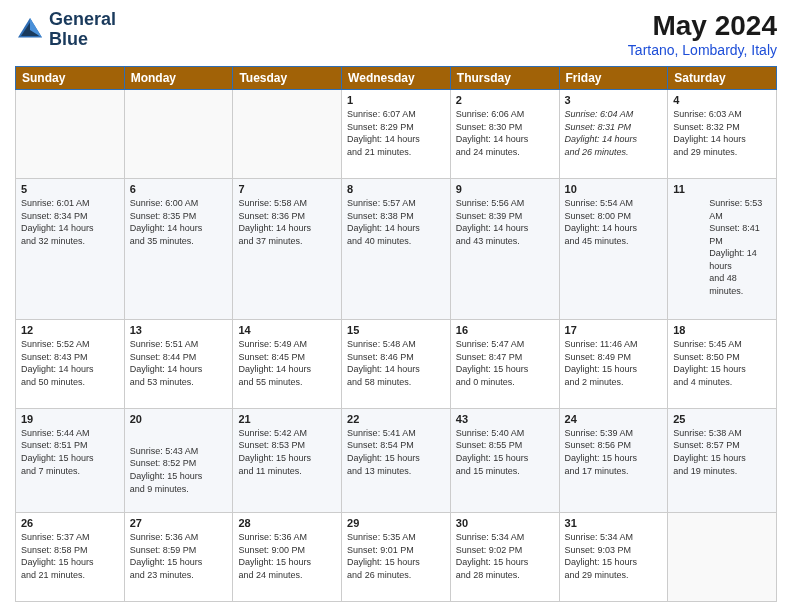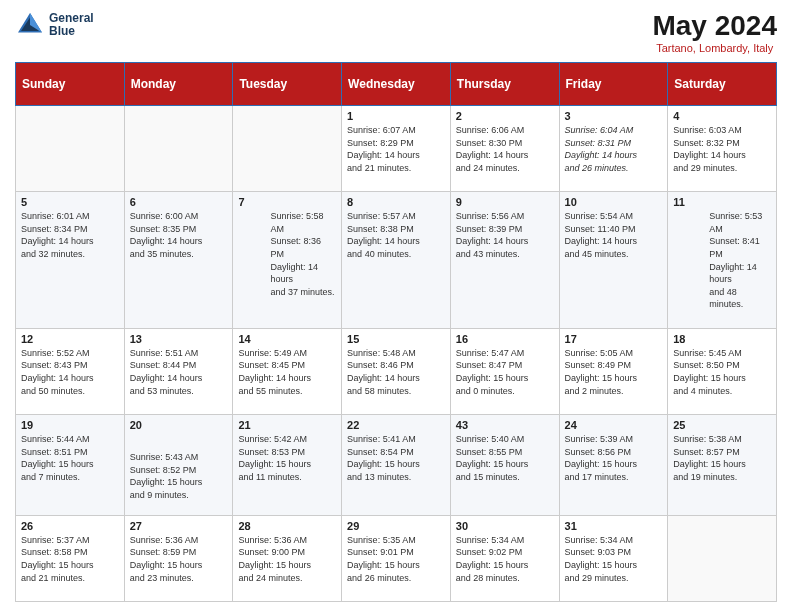--- a/index.html
+++ b/index.html
@@ -24,54 +24,54 @@
       margin-bottom: 8px;
     }
     .logo {
       display: flex;
       align-items: center;
       gap: 4px;
     }
     .logo-text {
       display: flex;
       flex-direction: column;
-      font-size: 12px;
+      font-size: 18px;
       font-weight: bold;
       color: #1a3a5c;
       line-height: 1.1;
     }
     .logo-icon {
       width: 30px;
       height: 30px;
     }
     .title-block {
-      text-align: center;
+      text-align: right;
     }
     .title-block h1 {
       font-size: 28px;
       font-weight: bold;
       color: #1a1a1a;
     }
     .title-block h2 {
-      font-size: 11px;
+      font-size: 14px;
       font-weight: normal;
-      color: #b91c1c;
+      color: #1d4ed8;
     }
     .calendar {
       flex: 1;
       border: 1px solid #ccc;
       border-collapse: collapse;
       width: 100%;
       table-layout: fixed;
     }
     .calendar th {
-      background-color: #b91c1c;
+      background-color: #a16207;
       color: white;
       text-align: left;
-      padding: 14px 6px;
+      padding: 4px 6px;
       font-size: 12px;
       border: 1px solid #2e6db4;
     }
     .calendar td {
       vertical-align: top;
       padding: 4px 5px;
       border: 1px solid #ccc;
       font-size: 9.5px;
       color: #222;
       background: #fff;
@@ -176,21 +176,21 @@
           </td>
           <td>
             <span class="day-num">6</span>
             <div class="day-info" style="white-space: pre-line;">Sunrise: 6:00 AM
 Sunset: 8:35 PM
 Daylight: 14 hours
 and 35 minutes.</div>
           </td>
           <td>
             <span class="day-num">7</span>
-            <div class="day-info" style="white-space: pre-line; margin-left: 32px;">Sunrise: 5:58 AM
+            <div class="day-info" style="white-space: pre-line;">Sunrise: 5:58 AM
 Sunset: 8:36 PM
 Daylight: 14 hours
 and 37 minutes.</div>
           </td>
           <td>
             <span class="day-num">8</span>
             <div class="day-info" style="white-space: pre-line;">Sunrise: 5:57 AM
 Sunset: 8:38 PM
 Daylight: 14 hours
 and 40 minutes.</div>
@@ -198,21 +198,21 @@
           <td>
             <span class="day-num">9</span>
             <div class="day-info" style="white-space: pre-line;">Sunrise: 5:56 AM
 Sunset: 8:39 PM
 Daylight: 14 hours
 and 43 minutes.</div>
           </td>
           <td>
             <span class="day-num">10</span>
             <div class="day-info" style="white-space: pre-line;">Sunrise: 5:54 AM
-Sunset: 11:40 PM
+Sunset: 8:00 PM
 Daylight: 14 hours
 and 45 minutes.</div>
           </td>
           <td>
             <span class="day-num">11</span>
             <div class="day-info" style="white-space: pre-line; margin-left: 36px;">Sunrise: 5:53 AM
 Sunset: 8:41 PM
 Daylight: 14 hours
 and 48 minutes.</div>
           </td>
@@ -248,21 +248,21 @@
           </td>
           <td>
             <span class="day-num">16</span>
             <div class="day-info" style="white-space: pre-line;">Sunrise: 5:47 AM
 Sunset: 8:47 PM
 Daylight: 15 hours
 and 0 minutes.</div>
           </td>
           <td>
             <span class="day-num">17</span>
-            <div class="day-info" style="white-space: pre-line;">Sunrise: 5:05 AM
+            <div class="day-info" style="white-space: pre-line;">Sunrise: 11:46 AM
 Sunset: 8:49 PM
 Daylight: 15 hours
 and 2 minutes.</div>
           </td>
           <td>
             <span class="day-num">18</span>
             <div class="day-info" style="white-space: pre-line;">Sunrise: 5:45 AM
 Sunset: 8:50 PM
 Daylight: 15 hours
 and 4 minutes.</div>

